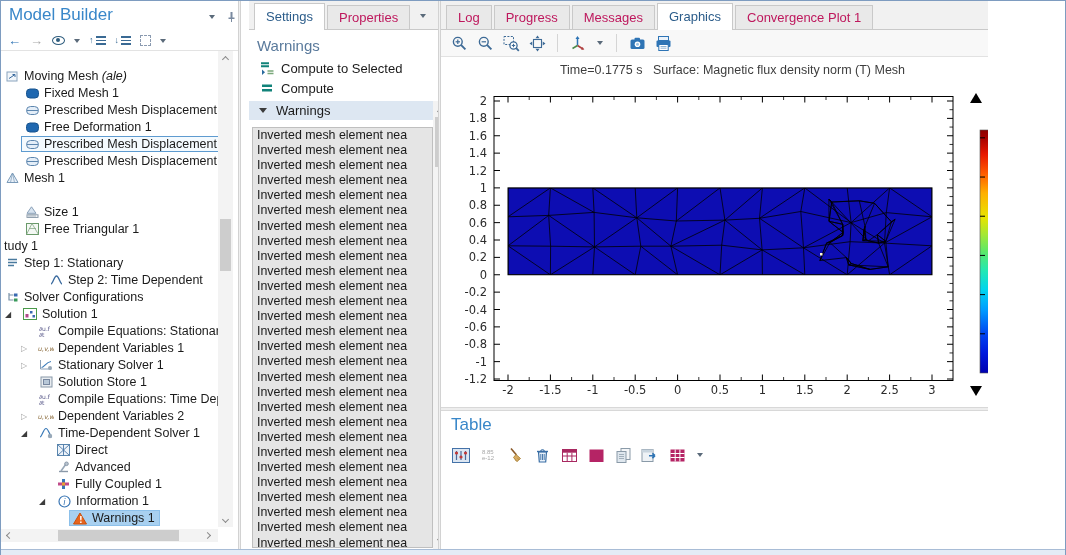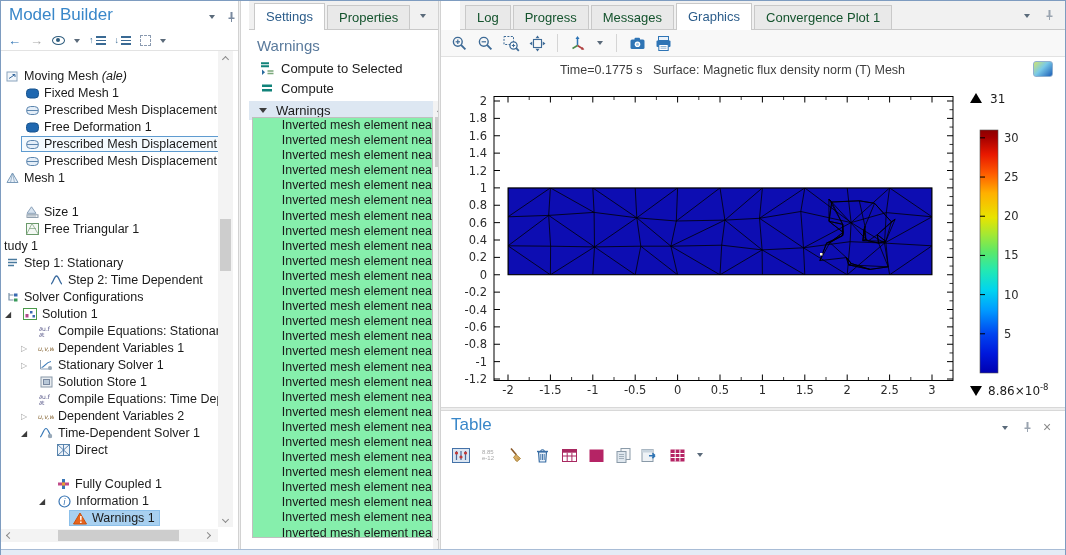--- a/index.html
+++ b/index.html
@@ -1,21 +1,21 @@
 <!DOCTYPE html>
 <html><head>
 <meta charset="utf-8">
 <style>
   html,body{margin:0;padding:0;background:#fff;font-family:"Liberation Sans",sans-serif;}
   *{box-sizing:border-box;}
   #window{position:relative;width:1066px;height:555px;border:1px solid #7e9cc0;background:#fff;overflow:hidden;}
   .panel{position:absolute;top:0;height:548px;background:#fff;overflow:hidden;}
   #p-left{left:0;width:237px;}
   #p-mid{left:240px;width:198px;margin-left:8px;}
-  #p-right{left:440px;width:625px;padding-left:19px;}
+  #p-right{left:440px;width:547px;}
   .vsplit{position:absolute;top:0;height:548px;width:3px;background:#f0f0f0;border-left:1px solid #d2d2d2;border-right:1px solid #d2d2d2;}
   #bottom-strip{position:absolute;left:0;top:548px;width:1064px;height:6px;background:#e4ecf6;border-top:1px solid #a8bcd6;}
 
   
   .phead{position:relative;height:30px;}
   .ptitle{position:absolute;left:8px;top:4px;font-size:17px;color:#3987c9;font-weight:400;}
   .hctrl{position:absolute;top:9px;display:inline-flex;align-items:center;justify-content:center;width:16px;height:14px;}
   .caret{width:0;height:0;border-top:4px solid #5a6a7a;border-left:3.5px solid transparent;border-right:3.5px solid transparent;display:inline-block;}
   .closex{font-size:14px;color:#8a8a8a;line-height:12px;}
 
@@ -44,29 +44,29 @@
   .sb-thumb{position:absolute;background:#cdcdcd;}
   .chev{display:inline-block;width:5px;height:5px;border:solid #8a8a8a;border-width:0 1.5px 1.5px 0;}
   .chev.up{transform:rotate(-135deg);margin-top:3px;}
   .chev.down{transform:rotate(45deg);margin-bottom:2px;}
   .chev.left{transform:rotate(135deg);margin-left:3px;}
   .chev.right{transform:rotate(-45deg);margin-right:3px;}
   .sb-btn{position:absolute;display:flex;align-items:center;justify-content:center;}
 
   
   .tabbar{position:relative;display:flex;align-items:flex-end;height:29px;background:#f1f1f1;border-bottom:1px solid #c9c9c9;padding-left:5px;gap:2px;}
-  .tab{height:24px;line-height:23px;padding:0 11px;background:#e9e9e9;border:1px solid #c9c9c9;border-bottom:none;font-size:13px;color:#14532d;}
+  .tab{height:24px;line-height:23px;padding:0 11px;background:#e9e9e9;border:1px solid #c9c9c9;border-bottom:none;font-size:13px;color:#be185d;}
   .tab.active{background:#fff;height:27px;line-height:26px;margin-bottom:-1px;color:#2b5c8a;}
 
   
   .sheading{position:absolute;left:8px;top:36px;font-size:15px;color:#5a7a9c;}
   .action-row{position:absolute;left:10px;display:flex;align-items:center;gap:6px;height:18px;font-size:13px;color:#1a1a1a;}
   .sect-band{position:absolute;left:0;top:100px;width:198px;height:19px;background:#dde7f2;display:flex;align-items:center;gap:9px;padding-left:10px;font-size:13px;color:#1a1a1a;}
   .sect-tri{width:0;height:0;border-top:5px solid #3c3c3c;border-left:4px solid transparent;border-right:4px solid transparent;}
-  #warn-list{position:absolute;left:3px;top:116px;width:181px;height:421px;background:#86efac;border:1px solid #bfbfbf;overflow:hidden;text-align:right;}
+  #warn-list{position:absolute;left:3px;top:126px;width:181px;height:421px;background:#e5e5e5;border:1px solid #bfbfbf;overflow:hidden;}
   .witem{height:15.1px;line-height:15px;font-size:12.4px;color:#1a1a1a;padding-left:4px;white-space:nowrap;overflow:hidden;}
 
   
   #gfx-toolbar{position:absolute;left:0;top:29px;width:625px;height:27px;background:#f8f8f8;border-bottom:1px solid #e2e2e2;display:flex;align-items:center;padding-left:8px;gap:6px;}
   .tbtn{display:inline-flex;align-items:center;justify-content:center;width:20px;height:20px;}
   .tsep{width:1px;height:18px;background:#d5d5d5;margin:0 4px;}
   #gfx-canvas{position:absolute;left:0;top:56px;width:625px;height:350px;background:#fff;}
   #plot-title{position:absolute;left:62px;top:6px;width:459px;text-align:center;font-size:12.5px;color:#3d3d3d;white-space:pre;}
   #plot-img-btn{position:absolute;left:592px;top:4px;width:20px;height:16px;border-radius:3px;border:1px solid #8fb0d0;background:linear-gradient(135deg,#cfe470 0%,#79c9e8 45%,#1d5fb8 100%);}
   svg text{font-family:"DejaVu Sans","Liberation Sans",sans-serif;}
@@ -355,20 +355,32 @@
         </div>
         <div class="trow" style="top: 391px;">
           <span class="thl" style="left: 51px; top: 0px;">
             <span class="tico">
               <svg width="13" height="12">
                 <rect x="0.5" y="0.5" width="12" height="11" fill="#eef4fa" stroke="#5a86ae"></rect>
                 <path d="M0.5 0.5 L12.5 11.5 M12.5 0.5 L0.5 11.5 M6.5 0.5 v11" stroke="#4a76a6" stroke-width="0.9"></path>
               </svg>
             </span>
             <span class="tlabel">Direct</span>
+          </span>
+        </div>
+        <div class="trow" style="top: 408px;">
+          <span class="thl" style="left: 51px; top: 0px;">
+            <span class="tico">
+              <svg width="13" height="12">
+                <path d="M2 10.5 h9" stroke="#8a98a8" stroke-width="1.4"></path>
+                <path d="M4 10 L9 3" stroke="#98a8b8" stroke-width="1.6"></path>
+                <circle cx="9.5" cy="2.8" r="1.8" fill="#b8c4d0" stroke="#8a98a8"></circle>
+              </svg>
+            </span>
+            <span class="tlabel">Advanced</span>
           </span>
         </div>
         <div class="trow" style="top: 425px;">
           <span class="thl" style="left: 51px; top: 0px;">
             <span class="tico">
               <svg width="13" height="12">
                 <rect x="5" y="1" width="3" height="10" fill="#3a76b4"></rect>
                 <rect x="1" y="4.5" width="11" height="3" fill="#c04a8a"></rect>
                 <rect x="5" y="4.5" width="3" height="3" fill="#e8a030"></rect>
               </svg>

